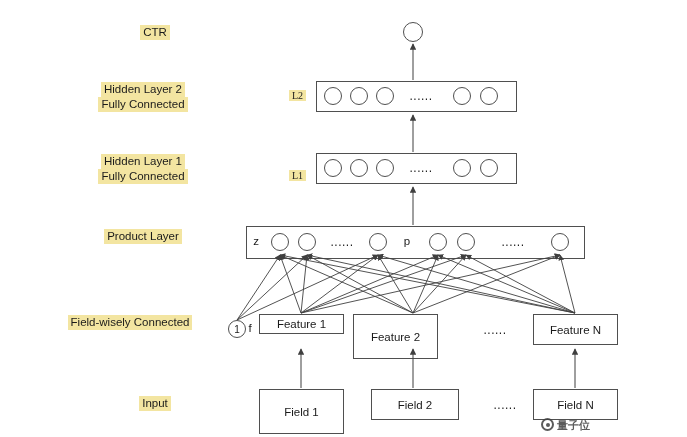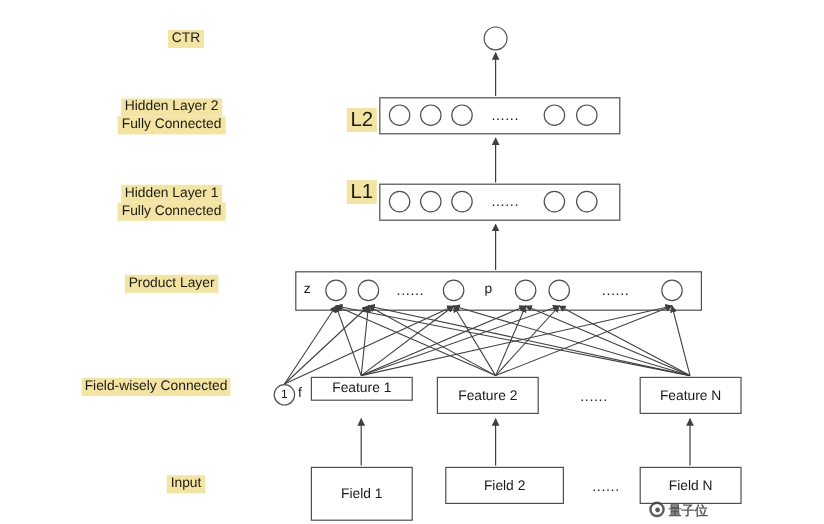--- a/index.html
+++ b/index.html
@@ -16,52 +16,52 @@
   .node { position:absolute; width:18px; height:18px; border:1px solid #4f4f4f; border-radius:50%;
           background:#fff; display:flex; align-items:center; justify-content:center; font-size:10px; }
   .outnode { width:20px; height:20px; }
 
   .side { position:absolute; width:170px; text-align:center; font-size:11.5px; line-height:15px; }
   .hl { background:var(--highlight,#f3e5a1); padding:0 3px; display:inline-block; }
 
   .lbl { position:absolute; font-size:11.5px; text-align:center; }
   .ell { position:absolute; width:40px; text-align:center; font-size:12px; line-height:12px;
          letter-spacing:0.5px; color:#1a1a1a; }
-  .tag { position:absolute; font-size:17px; }
+  .tag { position:absolute; font-size:10px;font-family:Liberation Serif, serif; }
 
   .watermark { position:absolute; left:541px; top:394px; display:flex; align-items:flex-start; gap:3px;
                color:rgba(62,62,62,0.85); font-size:11px; font-weight:bold; z-index:9;margin-top:24px; }
   .wm-logo { width:13px; height:13px; border:2px solid rgba(62,62,62,0.85); border-radius:50%;
              display:inline-block; position:relative; }
   .wm-logo::after { content:""; position:absolute; left:2.5px; top:2.5px; width:4px; height:4px;
                     background:rgba(62,62,62,0.85); border-radius:50%; }
 </style>
 </head>
 <body>
 
 <div class="canvas">
 
   <div class="layerbox" style="left:316px;top:81px;width:201px;height:31px"></div>
   <div class="layerbox" style="left:316px;top:153px;width:201px;height:31px"></div>
   <div class="layerbox" style="left:246px;top:226px;width:339px;height:33px"></div>
 
   <div class="box" style="left:259px;top:314px;width:85px;height:20px">
     <span>Feature 1</span>
     </div>
-  <div class="box" style="left:364px;top:314px;width:85px;height:31px">
+  <div class="box" style="left:353px;top:314px;width:85px;height:45px">
     <span>Feature 2</span>
     </div>
   <div class="box" style="left:533px;top:314px;width:85px;height:31px">
     <span>Feature N</span>
     </div>
 
   <div class="box" style="left:259px;top:389px;width:85px;height:45px">
     <span>Field 1</span>
     </div>
-  <div class="box" style="left:371px;top:389px;width:99px;height:31px">
+  <div class="box" style="left:371px;top:389px;width:88px;height:31px">
     <span>Field 2</span>
     </div>
   <div class="box" style="left:533px;top:389px;width:85px;height:31px">
     <span>Field N</span>
     </div>
 
   <svg class="wires" width="687" height="437" viewBox="0 0 687 437">
     <defs>
       <marker id="arw" viewBox="0 0 10 10" refX="9" refY="5" markerWidth="6.5" markerHeight="6.5" orient="auto-start-reverse">
         <path d="M0,0 L10,5 L0,10 z" fill="#3f3f3f"></path>
@@ -131,21 +131,21 @@
 
   <div class="ell" style="left:401px;top:90px">......</div>
   <div class="ell" style="left:401px;top:162px">......</div>
   <div class="ell" style="left:322px;top:236px">......</div>
   <div class="ell" style="left:493px;top:236px">......</div>
   <div class="ell" style="left:475px;top:324px">......</div>
   <div class="ell" style="left:485px;top:399px">......</div>
 
   <div class="tag" style="left:289px;top:90px">
     <span class="hl">L2</span></div>
-  <div class="tag" style="left:289px;top:150px">
+  <div class="tag" style="left:289px;top:170px">
     <span class="hl">L1</span></div>
 
   <div class="side" style="left:70px;top:25px">
     <div><span class="hl">CTR</span></div>
   </div>
   <div class="side" style="left:58px;top:82px">
     <div><span class="hl">Hidden Layer 2</span></div>
     <div><span class="hl">Fully Connected</span></div>
   </div>
   <div class="side" style="left:58px;top:154px">

